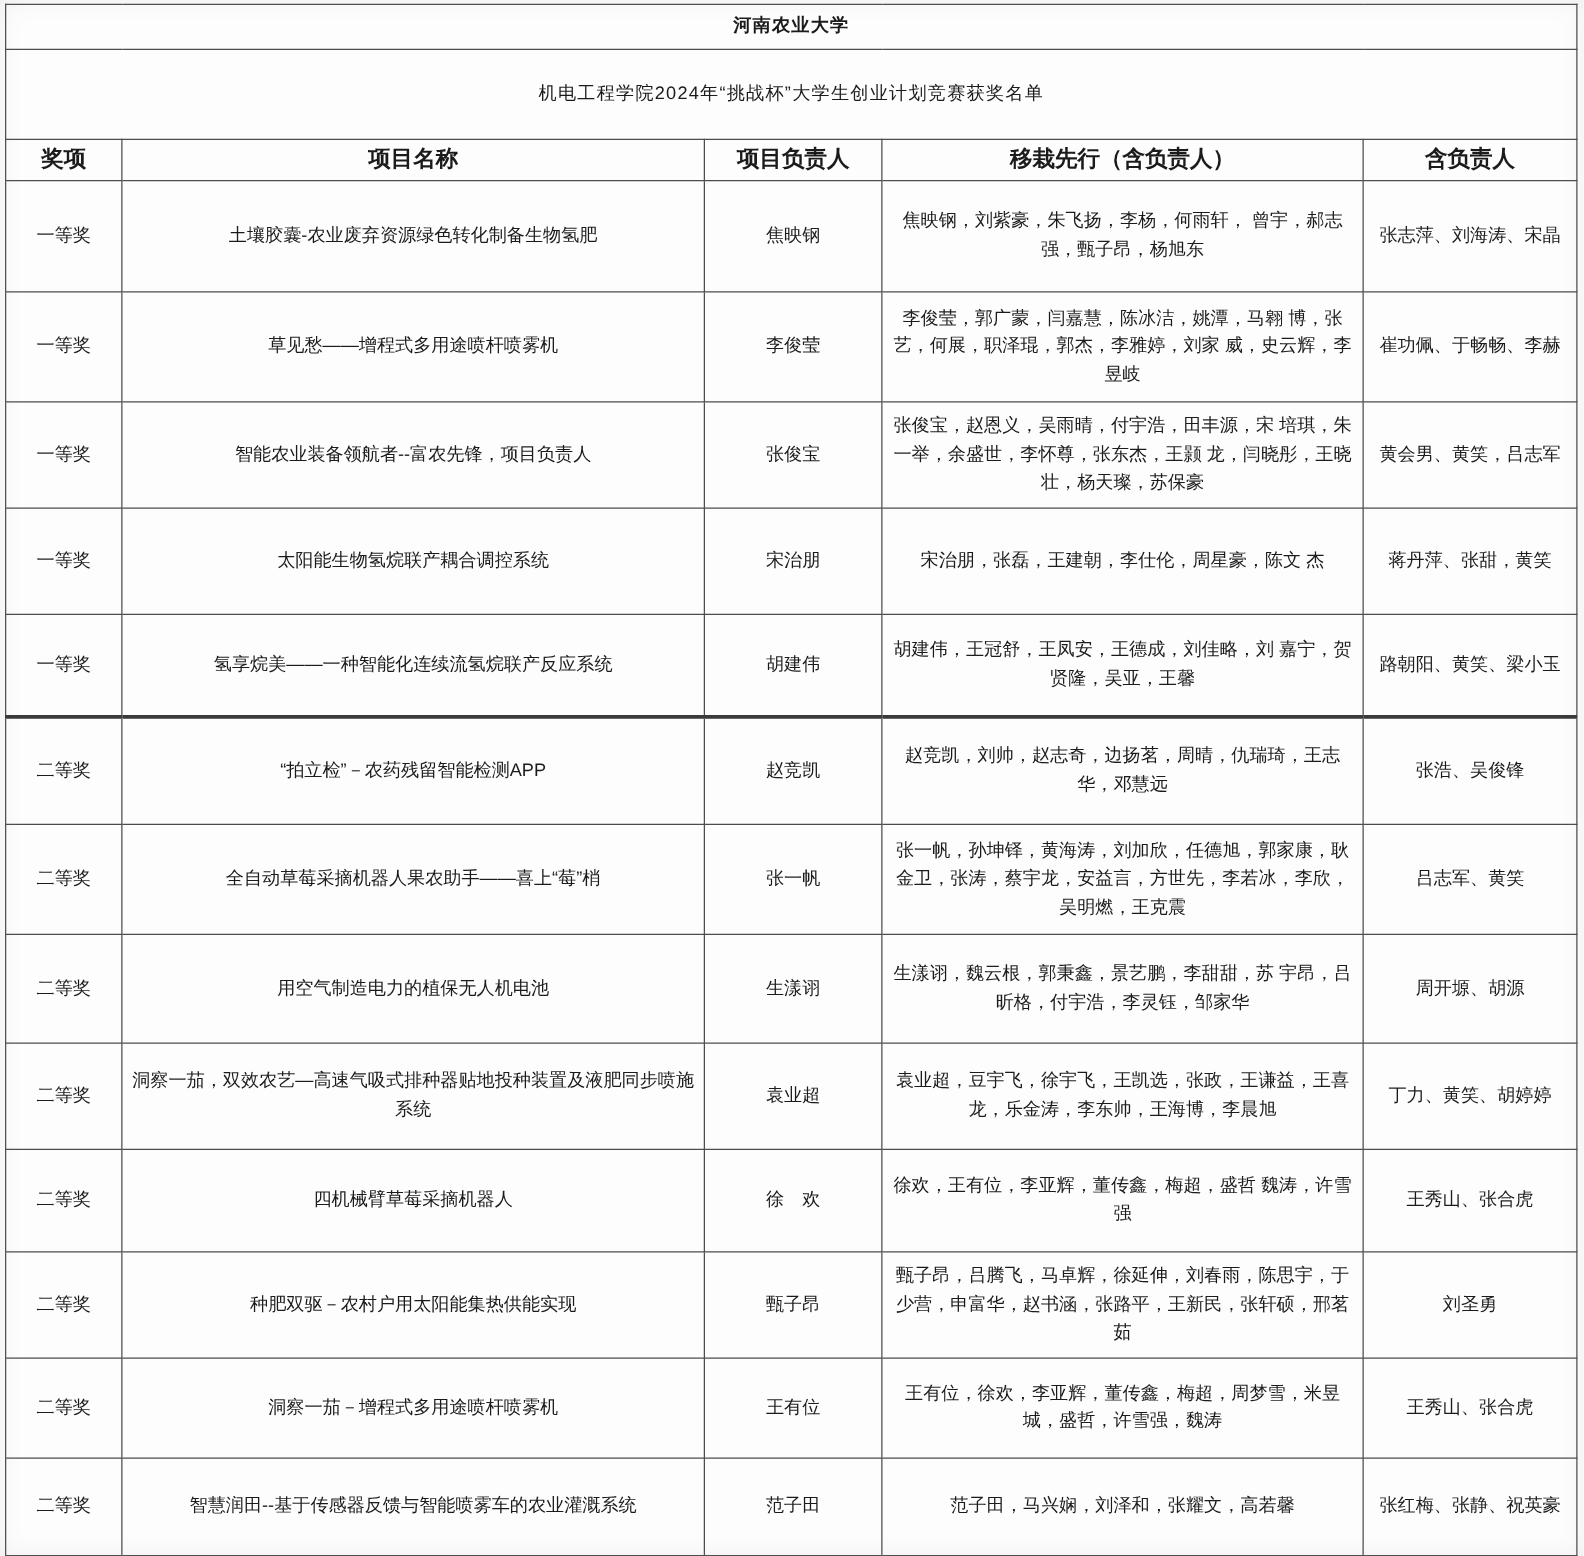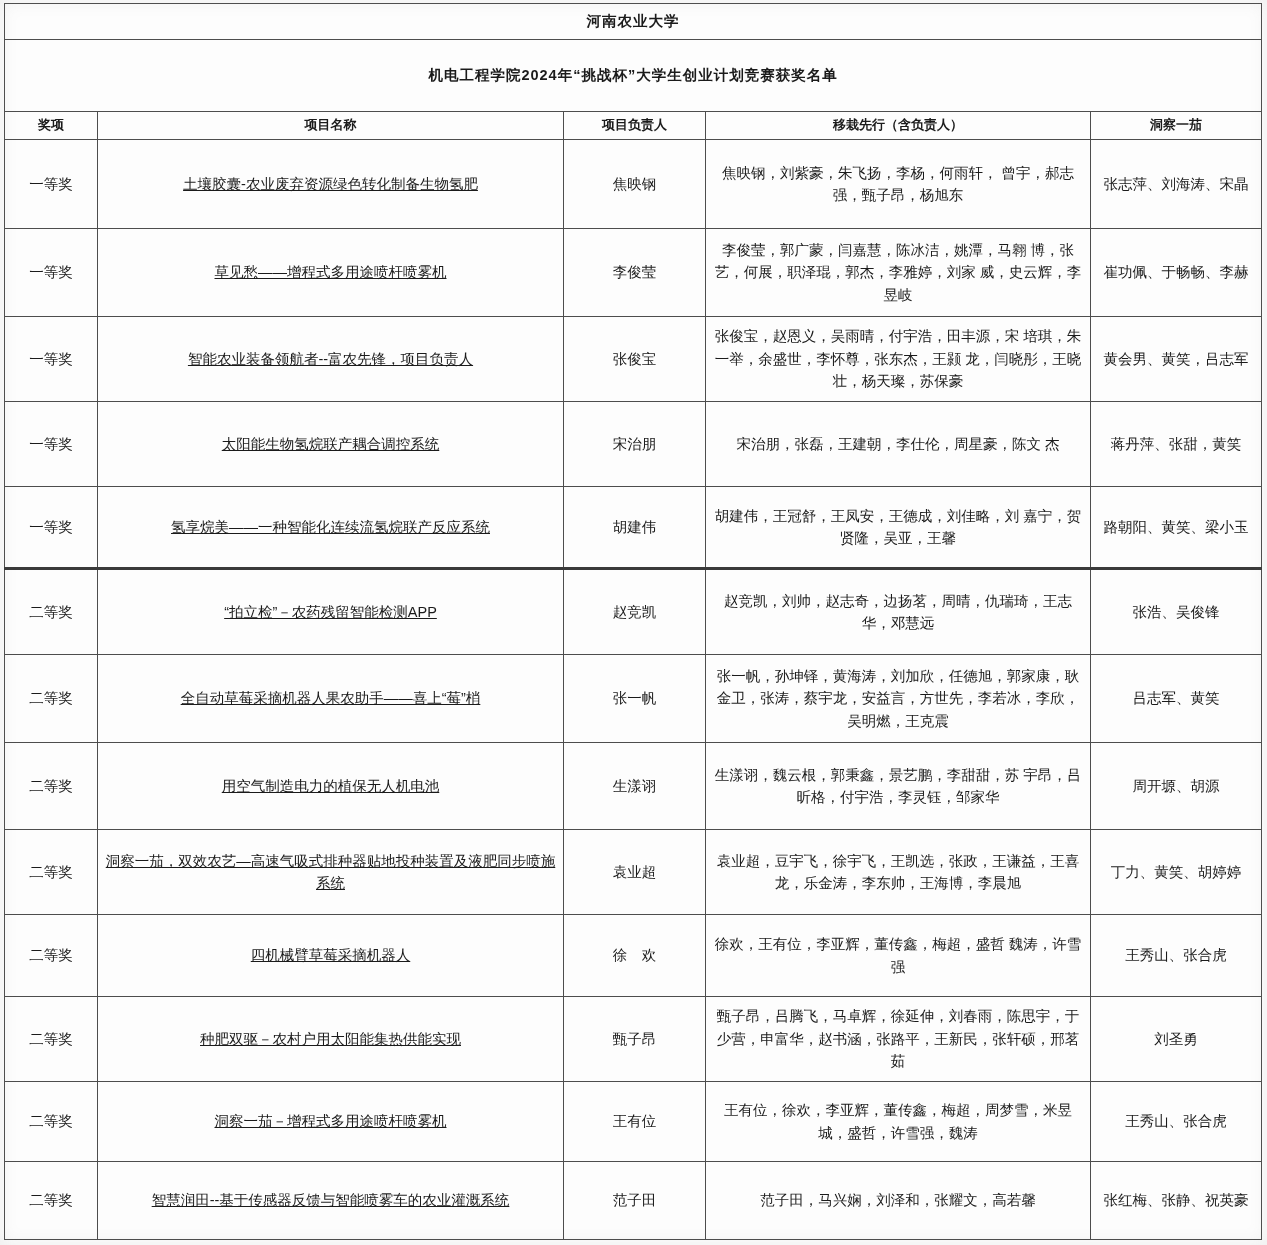--- a/index.html
+++ b/index.html
@@ -29,35 +29,35 @@
     word-break:break-all;
   }
   td.title-cell {
     font-size:17px;
     font-weight:bold;
     height:36px;
     letter-spacing:1px;
   }
   td.subtitle-cell {
     font-size:19.5px;
-    font-weight:bold;
+    font-weight:normal;
     height:72px;
     letter-spacing:1px;
   }
   tr.header-row td {
     font-weight:bold;
     height:28px;
-    font-size:13px;
+    font-size:18px;
     padding:2px 2px;
   }
   td.members-cell {
     text-align:left;
     padding:4px 8px;
   }
-  td.project-cell { padding:4px 10px;text-decoration:underline; }
+  td.project-cell { padding:4px 10px; }
   td.teacher-cell { padding:4px 6px; }
   tr.section-start td { border-top:3px solid #3a3a3a; }
   
   .doc::after {
     content:"";
     position:absolute; inset:0;
     pointer-events:none;
     box-shadow:inset 0 0 18px rgba(120,120,120,0.12);
   }
 </style>
@@ -78,21 +78,21 @@
         <td class="title-cell" colspan="5">河南农业大学</td>
       </tr>
       <tr>
         <td class="subtitle-cell" colspan="5">机电工程学院2024年“挑战杯”大学生创业计划竞赛获奖名单</td>
       </tr>
       <tr class="header-row">
         <td>奖项</td>
         <td>项目名称</td>
         <td>项目负责人</td>
         <td>移栽先行（含负责人）</td>
-        <td>洞察一茄</td>
+        <td>含负责人</td>
       </tr>
 
       <tr style="height:89px">
         <td class="award-cell">一等奖</td>
         <td class="project-cell">土壤胶囊-农业废弃资源绿色转化制备生物氢肥</td>
         <td class="leader-cell">焦映钢</td>
         <td class="members-cell">焦映钢，刘紫豪，朱飞扬，李杨，何雨轩， 曾宇，郝志强，甄子昂，杨旭东</td>
         <td class="teacher-cell">张志萍、刘海涛、宋晶</td>
       </tr>
       <tr style="height:88px">

